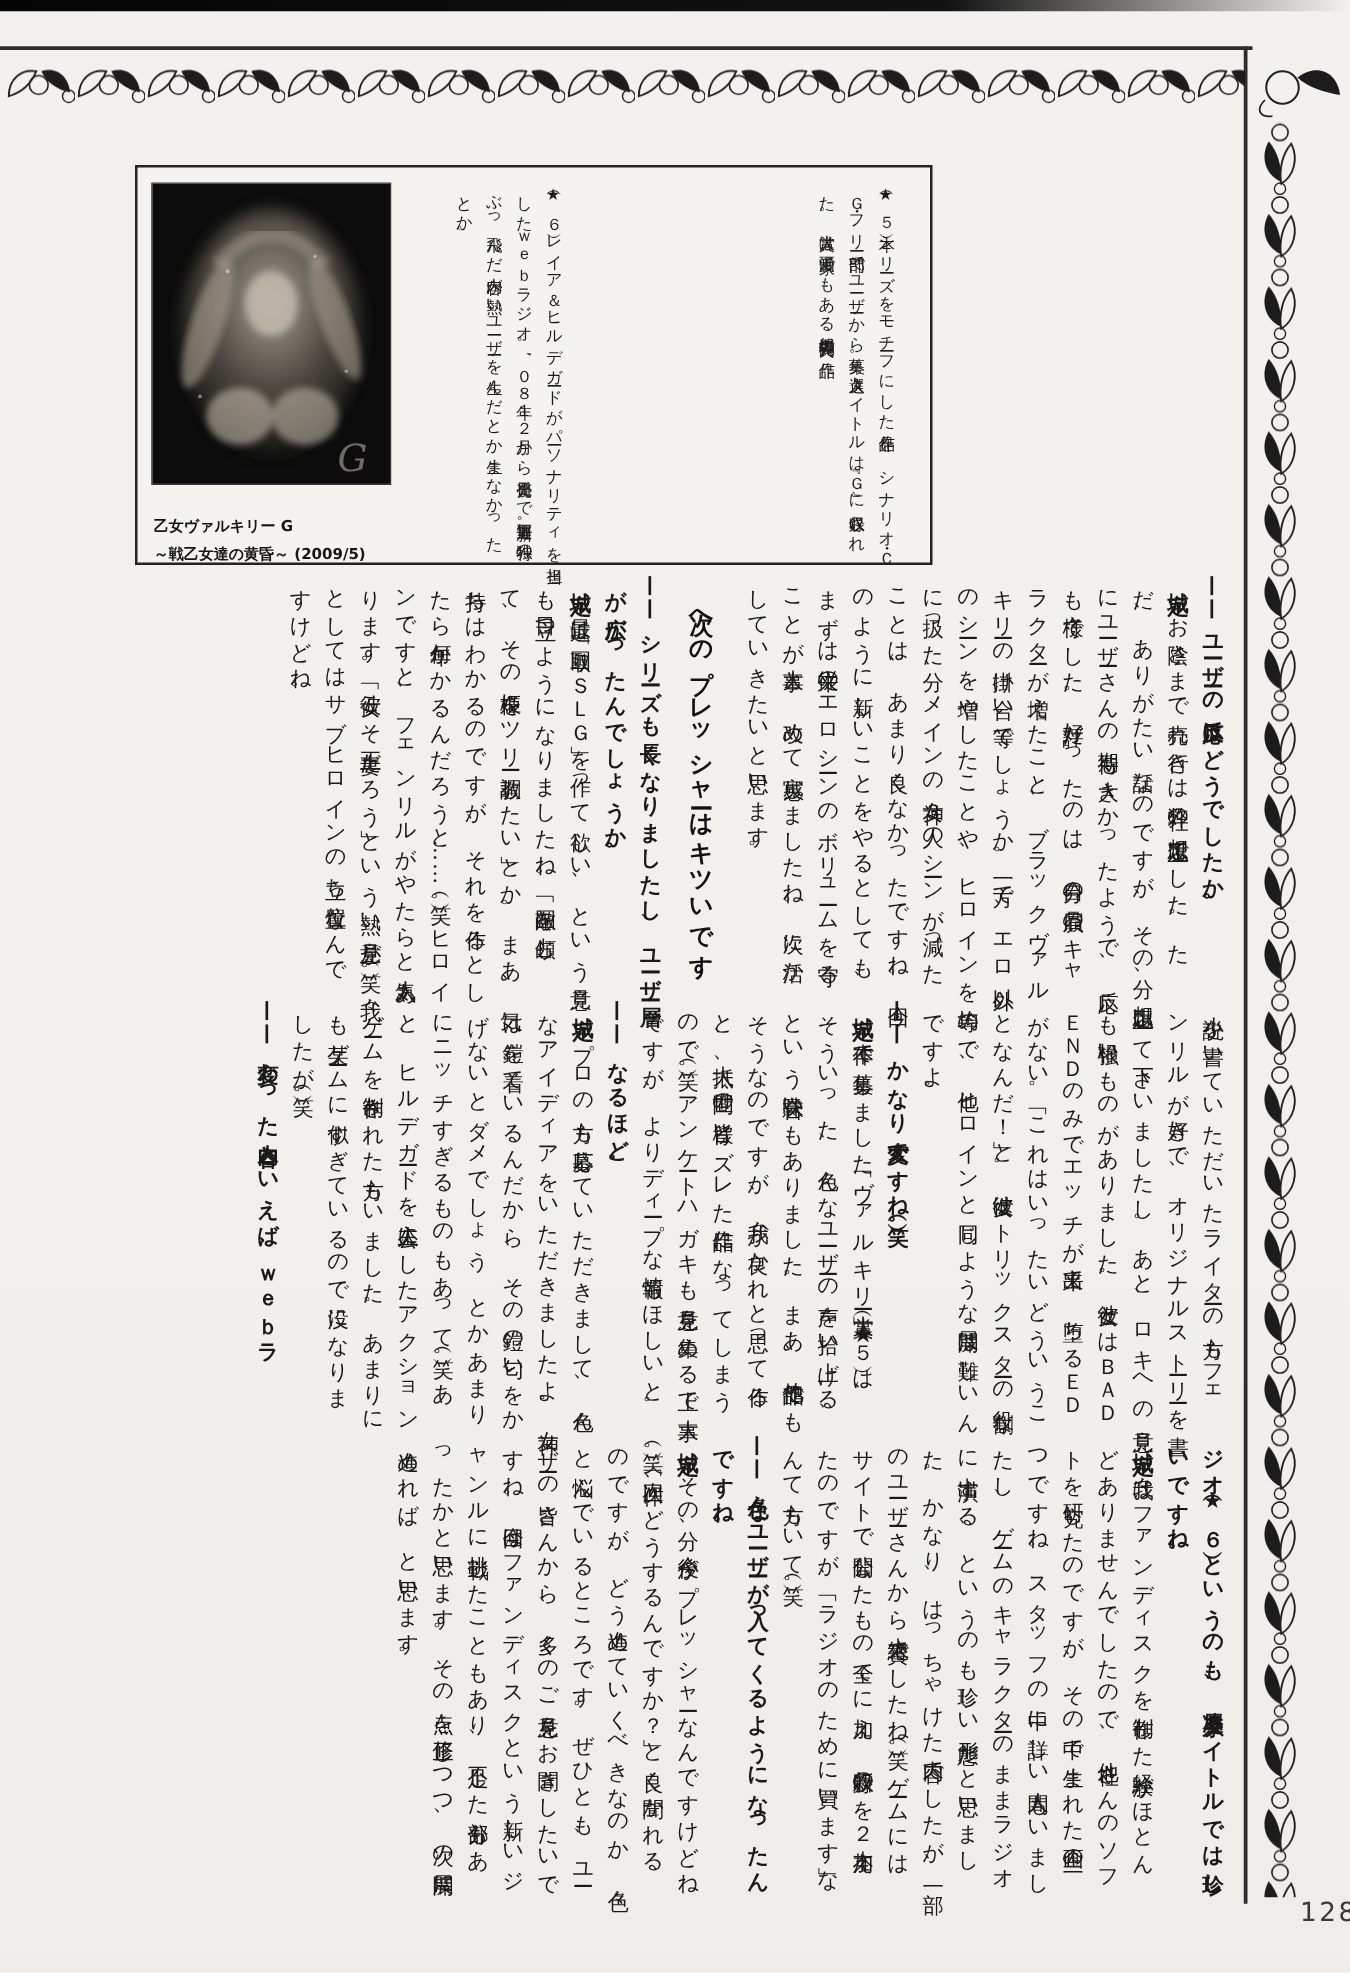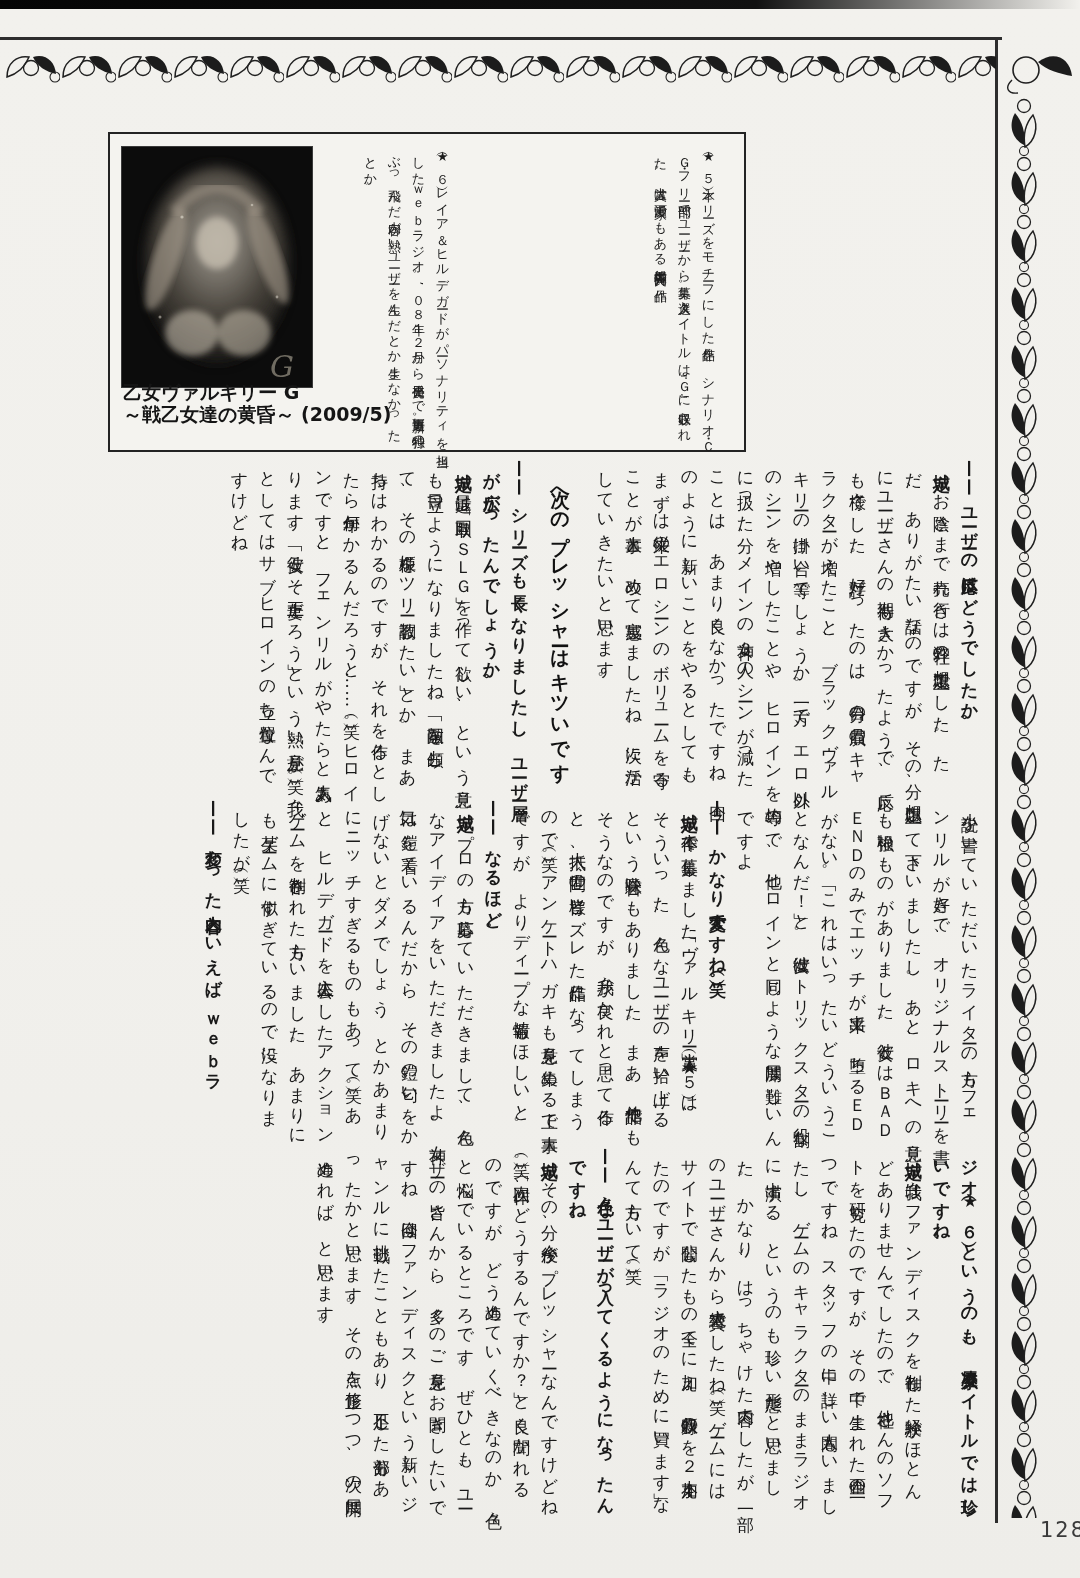--- a/index.html
+++ b/index.html
@@ -17,23 +17,23 @@
   .rule-top{position:absolute;top:37px;left:0;width:1002px;height:2.5px;background:#2d2d2d;}
   .rule-right{position:absolute;left:995px;top:37px;width:2.5px;height:1486px;background:#2d2d2d;}
   .orn-top{position:absolute;left:4px;top:50px;}
   .orn-corner{position:absolute;left:998px;top:44px;}
   .orn-right{position:absolute;left:1004px;top:98px;}
   
   .infobox{position:absolute;left:108px;top:132px;width:634px;height:316px;
     border:2px solid #232323;background:#f4f3ef;}
   .art{position:absolute;left:12px;top:13px;width:190px;height:240px;
     outline:1px solid #3a3a3a;background:#0c0c0c;}
-  .caption{position:absolute;left:13px;top:247px;
+  .caption{position:absolute;left:13px;top:276px;
     font-family:"DejaVu Sans","Liberation Sans",sans-serif;
-    font-weight:700;font-size:19px;line-height:22px;color:#151515;}
+    font-weight:700;font-size:12px;line-height:22px;color:#151515;}
   .vfoot{position:absolute;top:14px;height:300px;
     writing-mode:vertical-rl;text-orientation:mixed;
     font-family:"DejaVu Sans","Liberation Sans",sans-serif;
     font-size:13px;line-height:24px;letter-spacing:.8px;color:#1c1c1c;}
   .fn6{left:222px;width:122px;}
   .fn5{left:508px;width:102px;}
   
   .vband{position:absolute;left:98px;right:96px;
     writing-mode:vertical-rl;text-orientation:mixed;
     font-size:17px;line-height:28px;letter-spacing:1.5px;color:#191919;}

